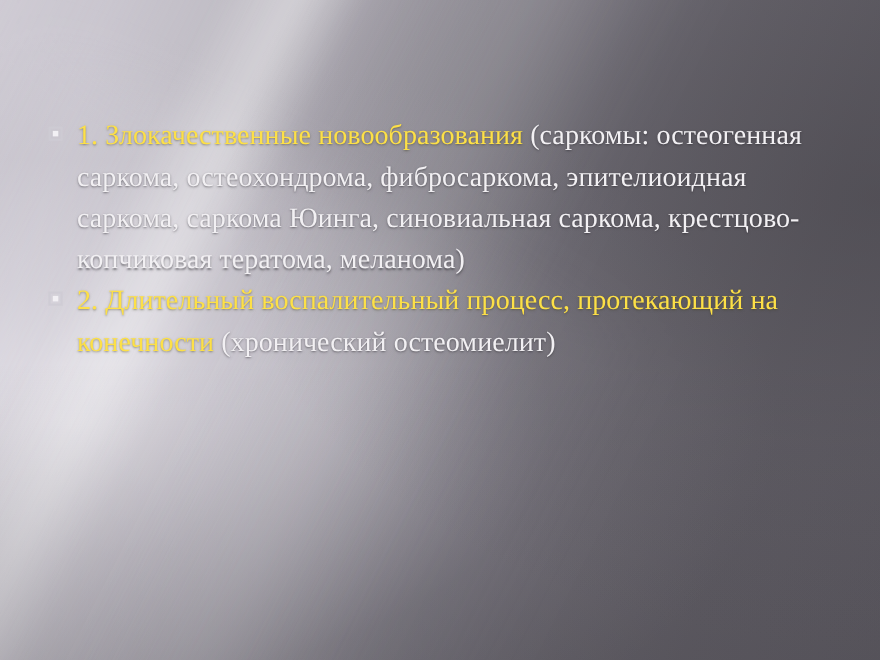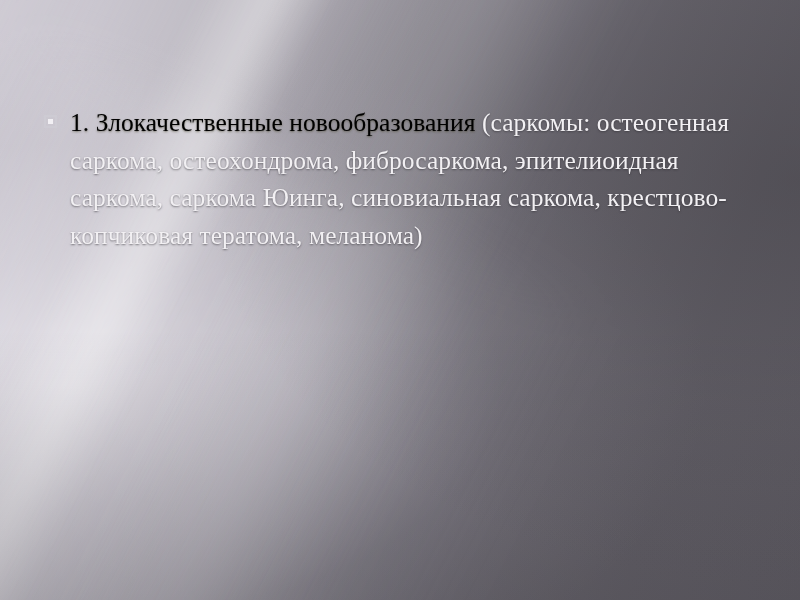--- a/index.html
+++ b/index.html
@@ -166,21 +166,21 @@
   .bullet-text {
     flex: 1 1 auto;
     font-size: 25.5px;
     line-height: 37.5px;
     color: #f2f0f3;
     letter-spacing: 0.05px;
     text-shadow: 0 1px 2px rgba(40,38,44,0.55);
   }
 
   .hl {
-    color: #000000;
+    color: #fde047;
     text-shadow: 0 1px 2px rgba(60,58,30,0.5);
   }
 
   .block-gap {
     height: 0px;
   }
 </style>
 </head>
 <body>
 
@@ -196,15 +196,19 @@
 
   <div id="content">
 
     <div class="bullet-row">
       <span class="bullet-marker"></span>
       <div class="bullet-text"><span class="hl">1. Злокачественные новообразования </span><span>(саркомы: остеогенная саркома, остеохондрома, фибросаркома, эпителиоидная саркома, саркома Юинга, синовиальная саркома, крестцово-копчиковая тератома, меланома)</span></div>
     </div>
 
     <div class="block-gap"></div>
 
+    <div class="bullet-row">
+      <span class="bullet-marker"></span>
+      <div class="bullet-text"><span class="hl">2. Длительный воспалительный процесс, протекающий на конечности </span><span>(хронический остеомиелит)</span></div>
+    </div>
 
   </div>
 </div>
 
 </body></html>

